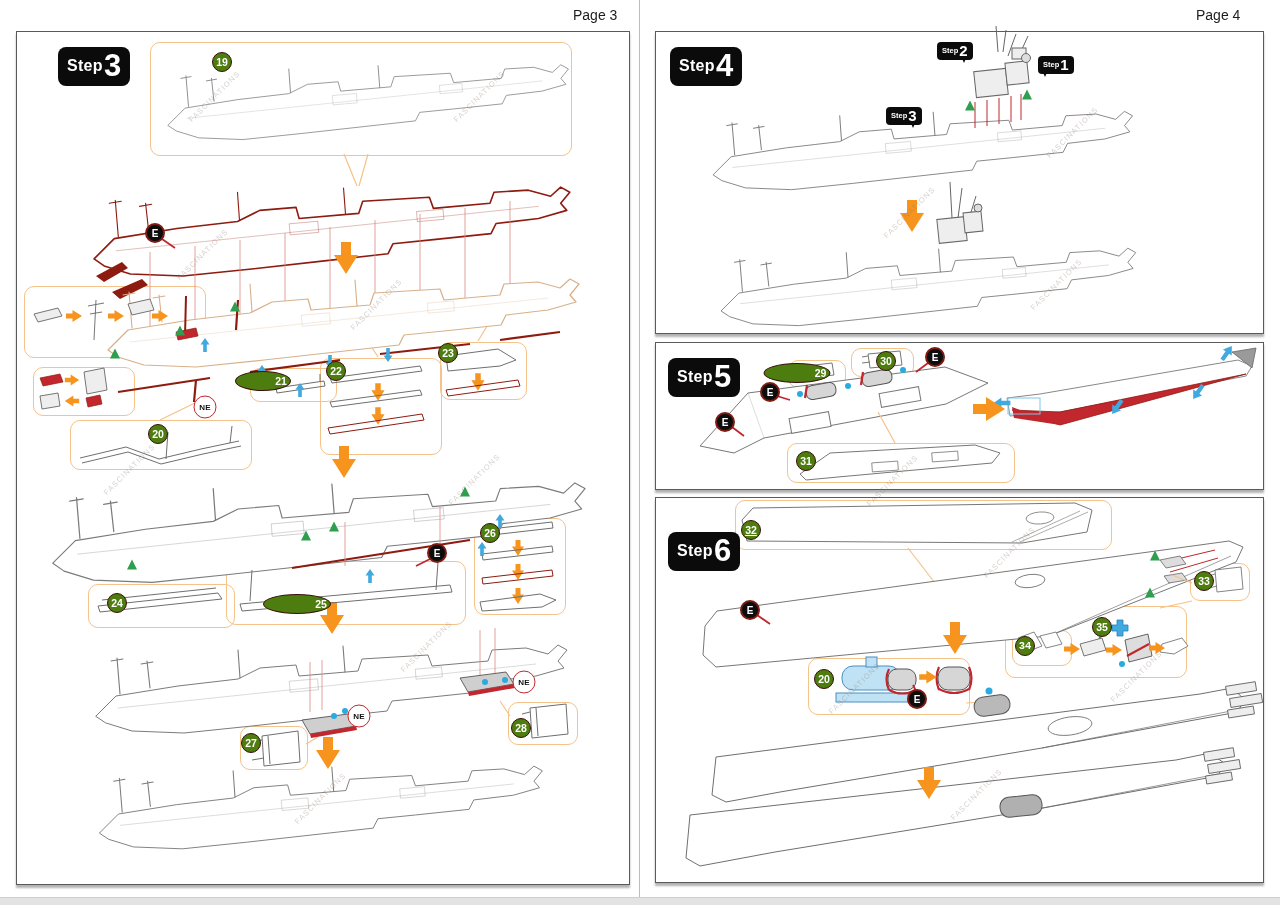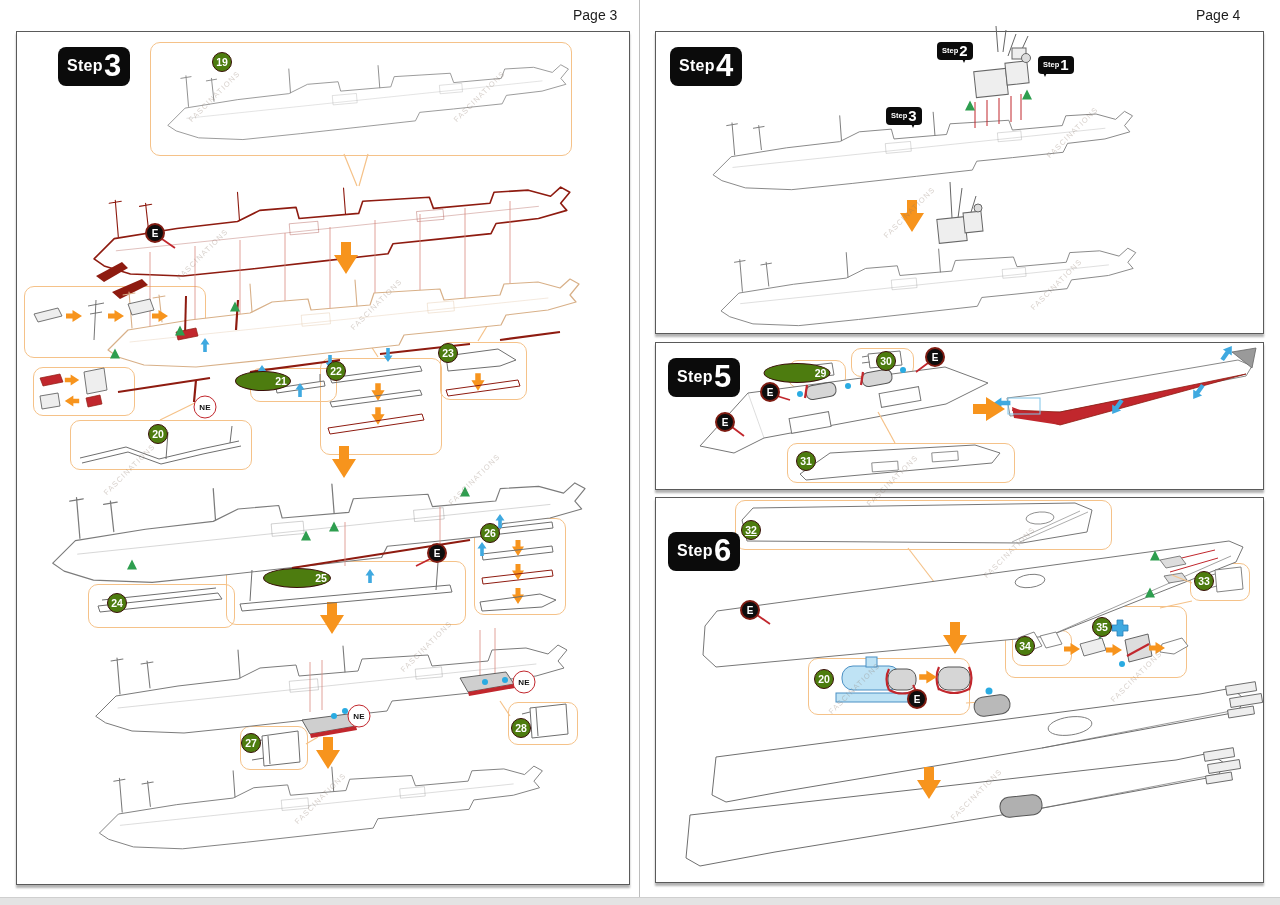--- a/index.html
+++ b/index.html
@@ -386,31 +386,31 @@
     <span class="w">Step</span>
       <span class="n">3</span>
   </div>
 
   <div class="part-badge" style="left:222px;top:62px;">19</div>
   <div class="part-badge" style="left:135px;top:434px;margin-left:23px;">20</div>
   <div class="part-badge" style="left:263px;top:381px;padding-left:36px;">21</div>
   <div class="part-badge" style="left:336px;top:371px;">22</div>
   <div class="part-badge" style="left:448px;top:353px;">23</div>
   <div class="part-badge" style="left:117px;top:603px;">24</div>
-  <div class="part-badge" style="left:297px;top:578px;padding-left:48px;">25</div>
+  <div class="part-badge" style="left:297px;top:604px;padding-left:48px;">25</div>
   <div class="part-badge" style="left:490px;top:533px;">26</div>
   <div class="part-badge" style="left:251px;top:743px;">27</div>
   <div class="part-badge" style="left:521px;top:728px;">28</div>
 
   <div class="part-badge" style="left:797px;top:373px;padding-left:47px;">29</div>
   <div class="part-badge" style="left:860px;top:361px;margin-left:26px;">30</div>
   <div class="part-badge" style="left:806px;top:461px;">31</div>
   <div class="part-badge" style="left:751px;top:530px;text-decoration:underline;">32</div>
   <div class="part-badge" style="left:1204px;top:581px;">33</div>
-  <div class="part-badge" style="left:1025px;top:646px;">34</div>
+  <div class="part-badge" style="left:1025px;top:646px;font-family:Liberation Mono, monospace;">34</div>
   <div class="part-badge" style="left:1102px;top:627px;">35</div>
   <div class="part-badge" style="left:824px;top:679px;">20</div>
 
   <div class="e-badge" style="left:155px;top:233px;">E</div>
   <div class="e-badge" style="left:437px;top:553px;">E</div>
   <div class="e-badge" style="left:935px;top:357px;">E</div>
   <div class="e-badge" style="left:770px;top:392px;">E</div>
   <div class="e-badge" style="left:725px;top:422px;">E</div>
   <div class="e-badge" style="left:750px;top:610px;">E</div>
   <div class="e-badge" style="left:917px;top:699px;">E</div>

